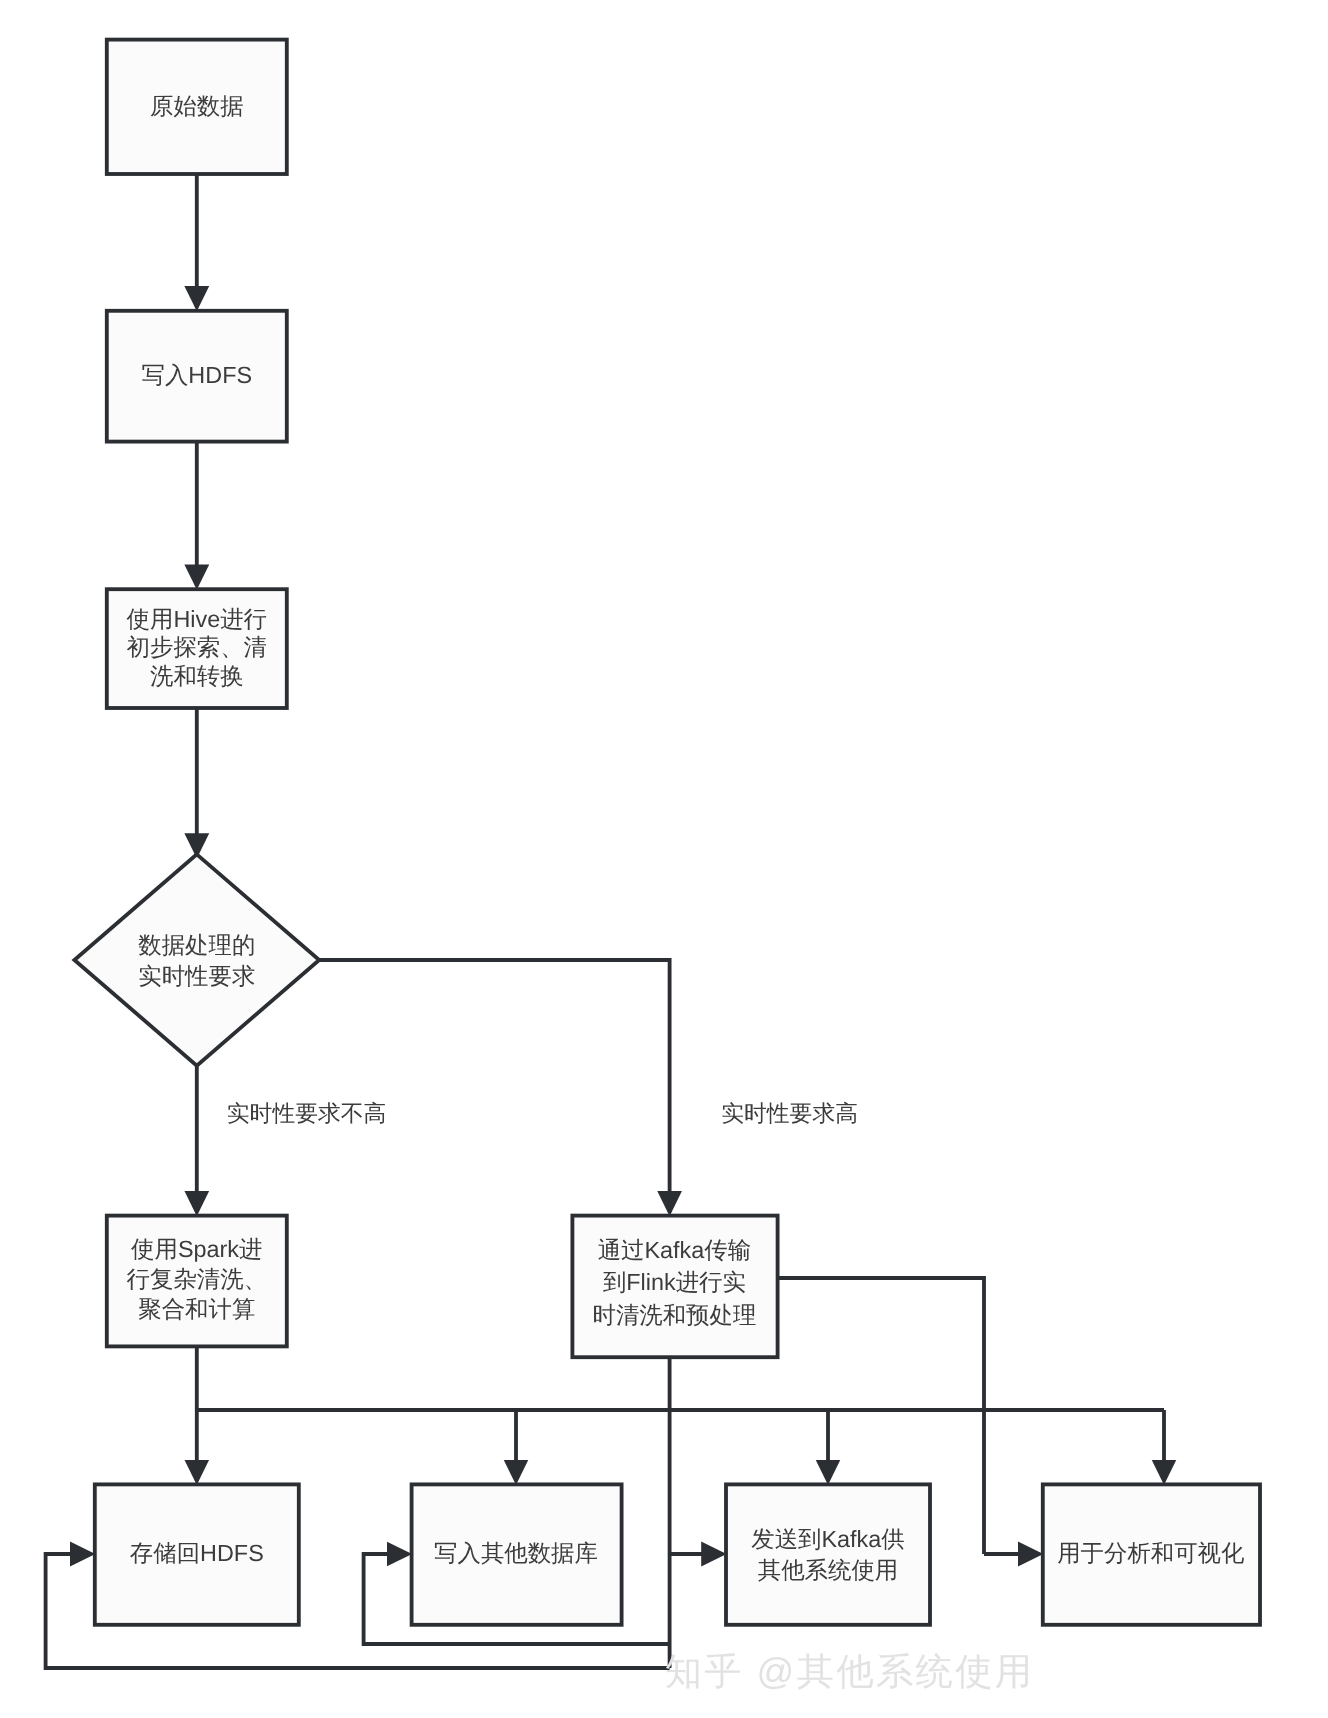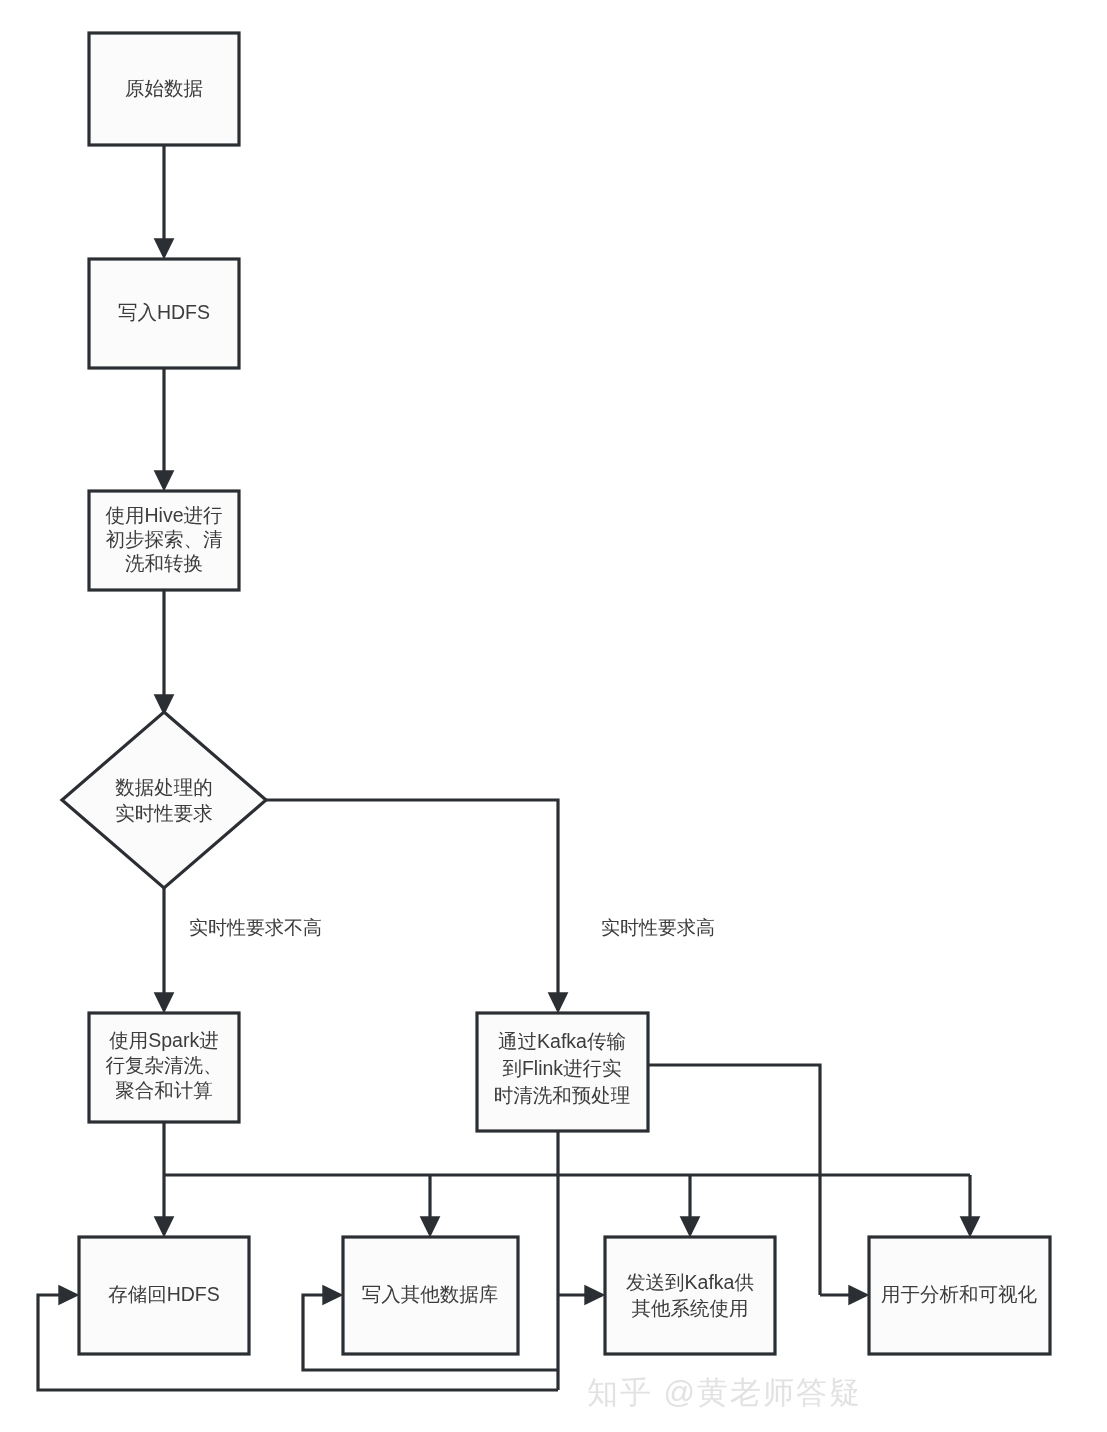--- a/index.html
+++ b/index.html
@@ -172,14 +172,14 @@
 
     <g>
       <rect class="node-rect" x="869" y="1237" width="181" height="117"></rect>
       <text class="node-label" x="959" y="1296">用于分析和可视化</text>
     </g>
 
     <text class="edge-label" x="189" y="929">实时性要求不高</text>
     <text class="edge-label" x="601" y="929">实时性要求高</text>
   </svg>
 
-  <div class="watermark">知乎 @黄老师答疑</div>
+  <div class="watermark">知乎 @其他系统使用</div>
 </div>
 
 </body></html>

